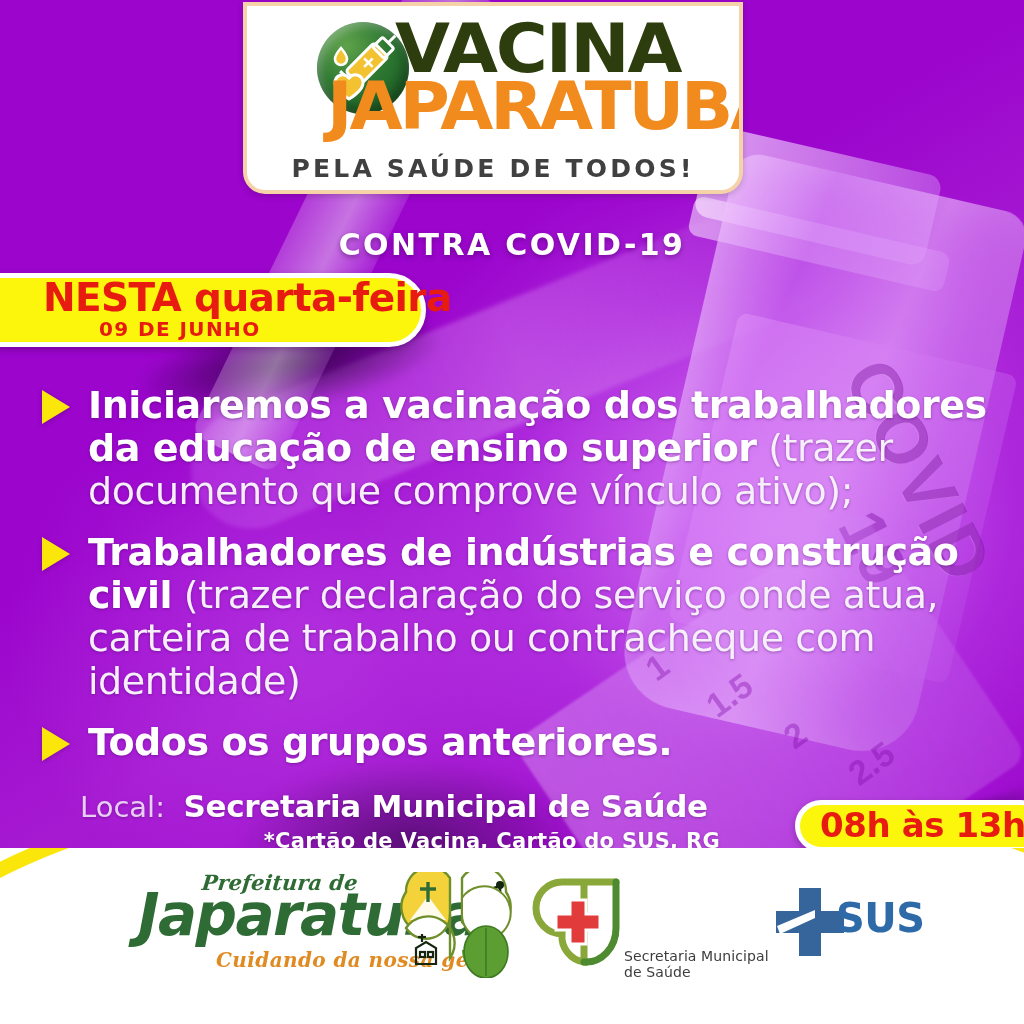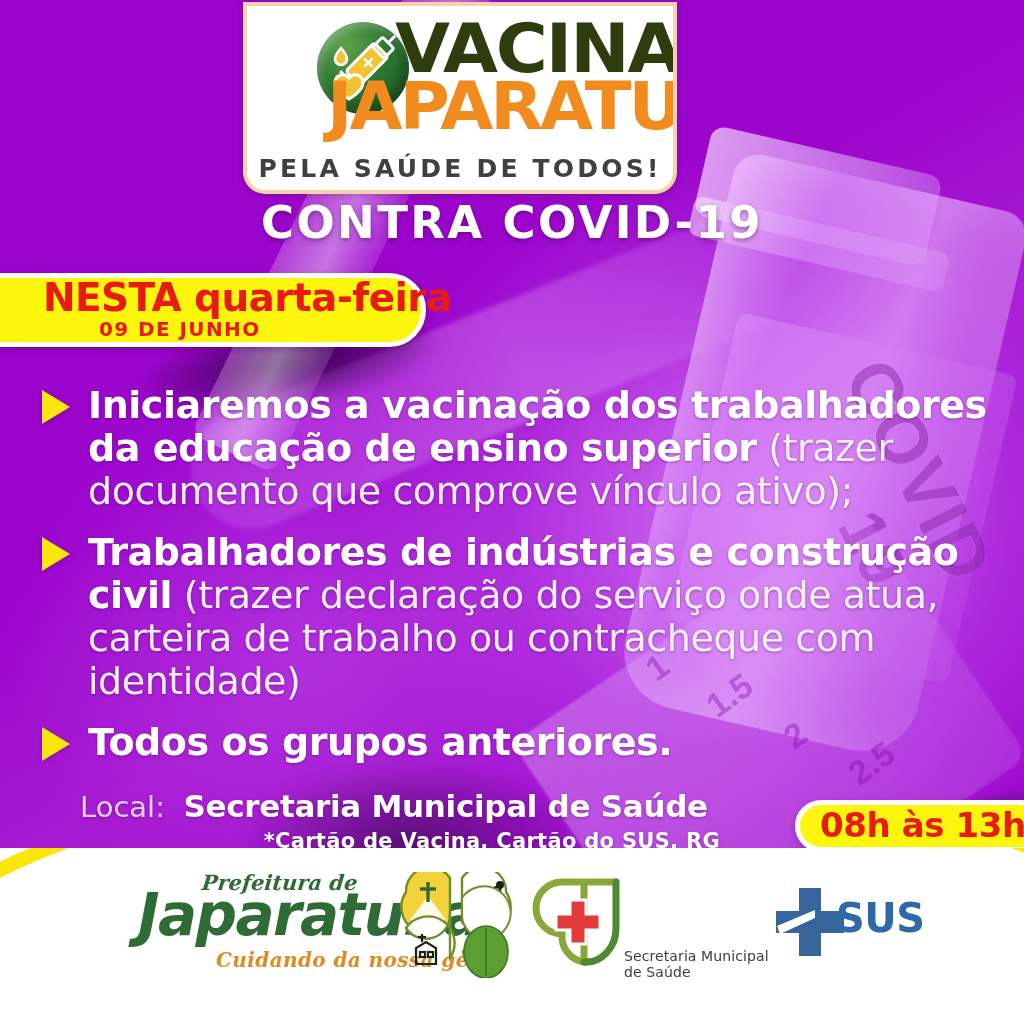--- a/index.html
+++ b/index.html
@@ -120,21 +120,21 @@
   }
   .dark-blob3{
     position:absolute; left:140px; top:318px; width:300px; height:90px;
     transform:rotate(-10deg);
     background:radial-gradient(ellipse at 50% 50%, rgba(22,4,34,.80), rgba(60,12,84,0) 74%);
     filter:blur(4px);
   }
 
   
   .logo-box{
-    position:absolute; left:243px; top:2px; width:434px; height:192px;
+    position:absolute; left:243px; top:2px; width:500px; height:192px;
     background:#ffffff;
     border:4px solid #f6d2a8;
     border-radius:0 0 22px 22px;
     box-shadow:0 2px 6px rgba(0,0,0,.18);
     overflow:hidden;
   }
   .logo-row{
     position:absolute; left:18px; top:6px; width:500px; height:110px;
   }
   .logo-badge{
@@ -165,24 +165,24 @@
   .logo-tag{
     position:absolute; left:0; right:0; top:148px;
     text-align:center;
     font-family:"DejaVu Sans", sans-serif;
     font-weight:bold; font-size:25px; letter-spacing:3.2px;
     color:#404040;
   }
 
   
   .contra{
-    position:absolute; left:0; right:0; top:196px;
+    position:absolute; left:0; right:0; top:227px;
     text-align:center;
     font-family:"DejaVu Sans", sans-serif;
-    font-weight:bold; font-size:45px; letter-spacing:2.4px;
+    font-weight:bold; font-size:30px; letter-spacing:2.4px;
     color:#ffffff;
     text-shadow:0 2px 5px rgba(60,0,80,.45);
   }
 
   
   .date-badge{
     position:absolute; left:-34px; top:273px;
     width:460px; height:74px;
     background:#fbf60c;
     border:5px solid #ffffff;

